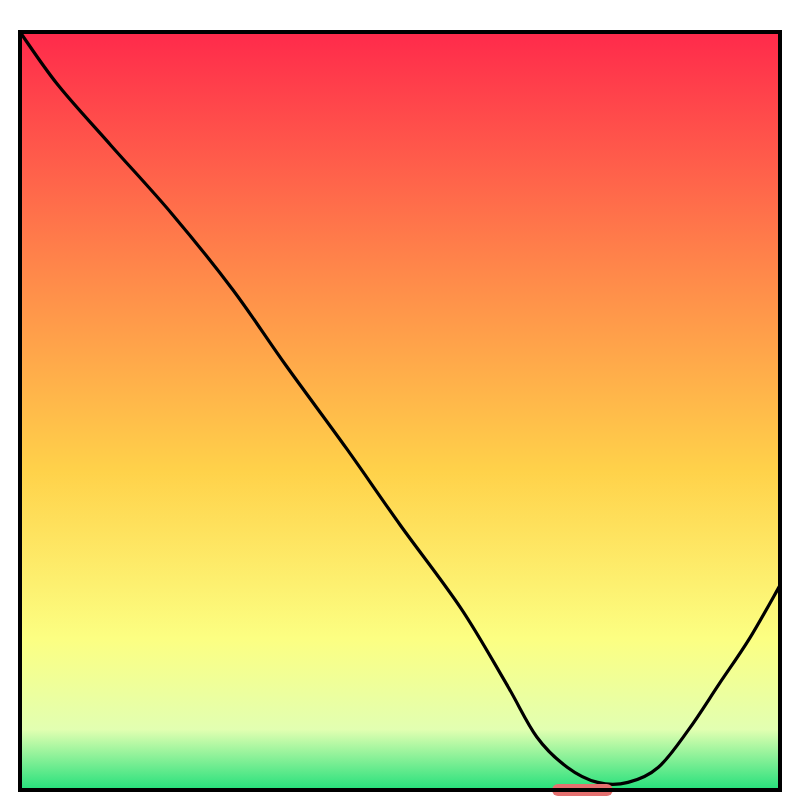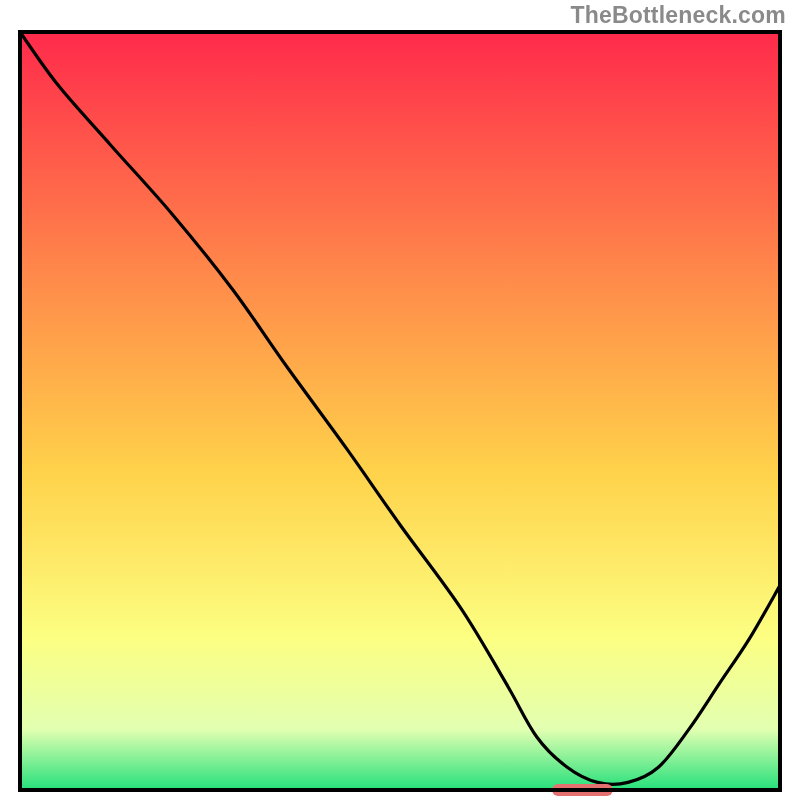--- a/index.html
+++ b/index.html
@@ -27,21 +27,20 @@
   svg {
     position: absolute;
     top: 0;
     left: 0;
   }
 </style>
 </head>
 <body>
 
 <div class="stage">
-  <div class="watermark">TheBottleneck.com</div>
 
   <svg id="chart-svg" width="800" height="800" viewBox="0 0 800 800">
     <defs>
       <linearGradient id="bg-grad" x1="0" y1="0" x2="0" y2="1">
         <stop id="g0" offset="0%" stop-color="#ff2a4b"></stop>
         <stop id="g1" offset="32%" stop-color="#ff894a"></stop>
         <stop id="g2" offset="58%" stop-color="#ffd24a"></stop>
         <stop id="g3" offset="80%" stop-color="#fcff82"></stop>
         <stop id="g4" offset="92%" stop-color="#e2ffb1"></stop>
         <stop id="g5" offset="100%" stop-color="#24e07b"></stop>

